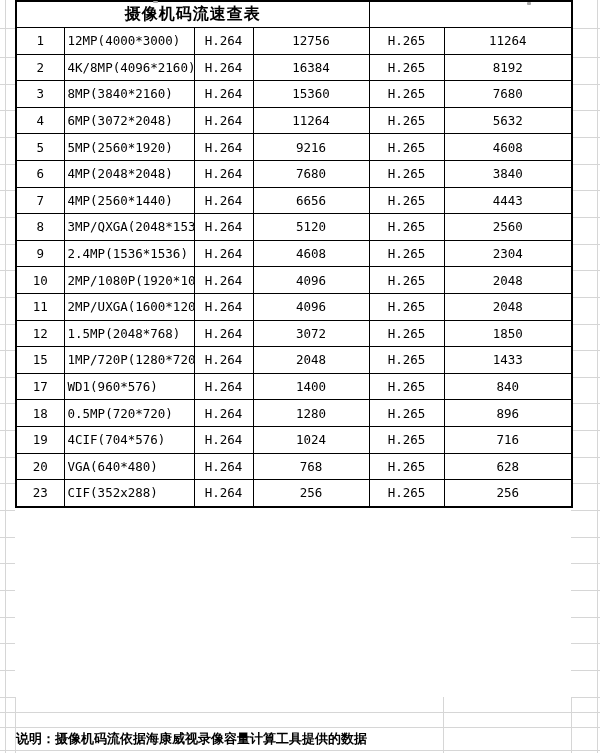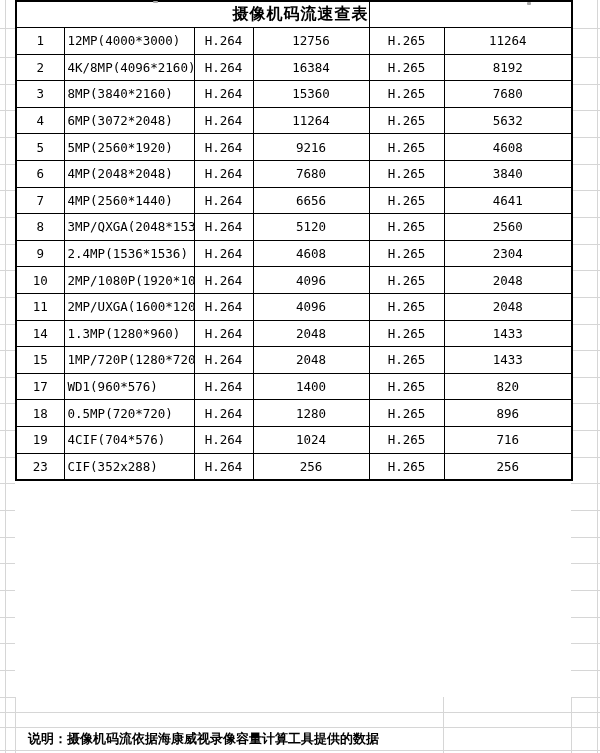--- a/index.html
+++ b/index.html
@@ -17,34 +17,34 @@
     position:absolute;left:15px;top:0;
     width:556px;table-layout:fixed;border-collapse:collapse;
     border:2px solid #000;
   }
   table.main td,table.main th{
     border:1px solid #000;padding:0;overflow:hidden;white-space:nowrap;
     vertical-align:middle;
   }
   tr.title-row td{height:25px;}
   .title-cell{
-    font-size:16px;font-weight:bold;text-align:right;letter-spacing:1px;
+    font-size:16px;font-weight:bold;text-align:center;letter-spacing:1px;
   }
   tr.header-row th{
     height:26px;font-size:11.5px;font-weight:bold;text-align:center;
   }
   tr.header-row th.h-left{text-align:left;padding-left:4px;}
   tr.data-row td{
     height:25.6px;font-size:12.5px;text-align:center;
     font-family:"DejaVu Sans Mono","DejaVu Sans",monospace;
   }
   tr.data-row td.c-res{text-align:left;padding-left:3px;}
 
   .note{
-    position:absolute;left:28px;top:727px;height:23px;line-height:23px;
+    position:absolute;left:16px;top:727px;height:23px;line-height:23px;
     font-size:13px;font-weight:bold;white-space:nowrap;
   }
 </style>
 </head>
 <body>
 
 <div class="sheet">
 
   <div>
       <div class="gridline" style="left: 0px; top: 28px; width: 15px; height: 1px;"></div>
@@ -170,21 +170,21 @@
       <td class="c-rate">7680</td>
       <td class="c-codec">H.265</td>
       <td class="c-rate">3840</td>
     </tr>
         <tr class="data-row">
       <td class="c-no">7</td>
       <td class="c-res">4MP(2560*1440)</td>
       <td class="c-codec">H.264</td>
       <td class="c-rate">6656</td>
       <td class="c-codec">H.265</td>
-      <td class="c-rate">4641</td>
+      <td class="c-rate">4443</td>
     </tr>
         <tr class="data-row">
       <td class="c-no">8</td>
       <td class="c-res">3MP/QXGA(2048*1536)</td>
       <td class="c-codec">H.264</td>
       <td class="c-rate">5120</td>
       <td class="c-codec">H.265</td>
       <td class="c-rate">2560</td>
     </tr>
         <tr class="data-row">
@@ -205,58 +205,66 @@
     </tr>
         <tr class="data-row">
       <td class="c-no">11</td>
       <td class="c-res">2MP/UXGA(1600*1200)</td>
       <td class="c-codec">H.264</td>
       <td class="c-rate">4096</td>
       <td class="c-codec">H.265</td>
       <td class="c-rate">2048</td>
     </tr>
         <tr class="data-row">
-      <td class="c-no">14</td>
-      <td class="c-res">1.3MP(1280*960)</td>
-      <td class="c-codec">H.264</td>
-      <td class="c-rate">2048</td>
-      <td class="c-codec">H.265</td>
-      <td class="c-rate">1433</td>
+      <td class="c-no">12</td>
+      <td class="c-res">1.5MP(2048*768)</td>
+      <td class="c-codec">H.264</td>
+      <td class="c-rate">3072</td>
+      <td class="c-codec">H.265</td>
+      <td class="c-rate">1850</td>
     </tr>
         <tr class="data-row">
       <td class="c-no">15</td>
       <td class="c-res">1MP/720P(1280*720)</td>
       <td class="c-codec">H.264</td>
       <td class="c-rate">2048</td>
       <td class="c-codec">H.265</td>
       <td class="c-rate">1433</td>
     </tr>
         <tr class="data-row">
       <td class="c-no">17</td>
       <td class="c-res">WD1(960*576)</td>
       <td class="c-codec">H.264</td>
       <td class="c-rate">1400</td>
       <td class="c-codec">H.265</td>
-      <td class="c-rate">820</td>
+      <td class="c-rate">840</td>
     </tr>
         <tr class="data-row">
       <td class="c-no">18</td>
       <td class="c-res">0.5MP(720*720)</td>
       <td class="c-codec">H.264</td>
       <td class="c-rate">1280</td>
       <td class="c-codec">H.265</td>
       <td class="c-rate">896</td>
     </tr>
         <tr class="data-row">
       <td class="c-no">19</td>
       <td class="c-res">4CIF(704*576)</td>
       <td class="c-codec">H.264</td>
       <td class="c-rate">1024</td>
       <td class="c-codec">H.265</td>
       <td class="c-rate">716</td>
+    </tr>
+        <tr class="data-row">
+      <td class="c-no">20</td>
+      <td class="c-res">VGA(640*480)</td>
+      <td class="c-codec">H.264</td>
+      <td class="c-rate">768</td>
+      <td class="c-codec">H.265</td>
+      <td class="c-rate">628</td>
     </tr>
         <tr class="data-row">
       <td class="c-no">23</td>
       <td class="c-res">CIF(352x288)</td>
       <td class="c-codec">H.264</td>
       <td class="c-rate">256</td>
       <td class="c-codec">H.265</td>
       <td class="c-rate">256</td>
     </tr>
       </tbody>

